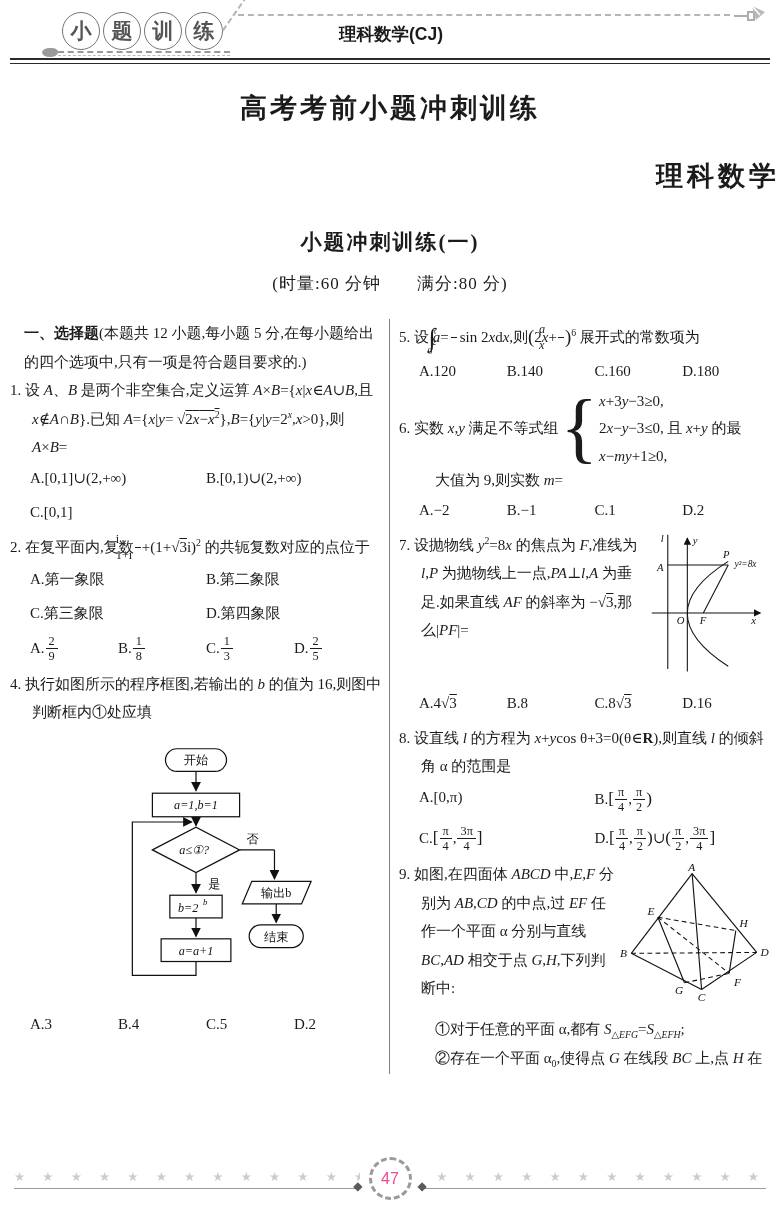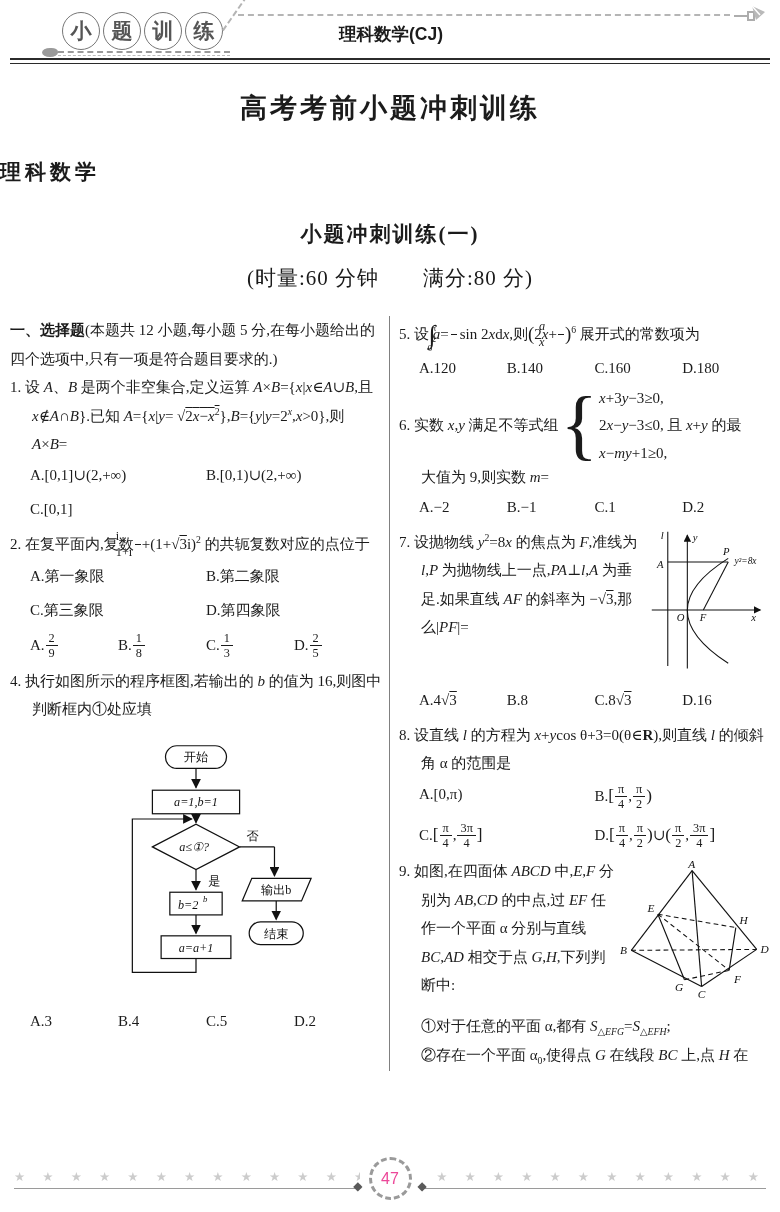--- a/index.html
+++ b/index.html
@@ -20,34 +20,34 @@
   .pen-tip{position:absolute;left:42px;top:48px;width:16px;height:9px;background:#9a9a9a;border-radius:50% 40% 50% 50%;}
   .hdash{position:absolute;left:238px;top:14px;width:492px;border-top:2px dashed #b5b5b5;}
   .hslant{position:absolute;left:222px;top:30px;width:42px;border-top:2px dashed #b5b5b5;transform:rotate(-55deg);transform-origin:left top;}
   .subject{position:absolute;left:2px;right:0;top:22px;text-align:center;font-weight:bold;font-size:17.5px;
            font-family:"Liberation Sans","DejaVu Sans",sans-serif;}
   .pen-icon{position:absolute;right:14px;top:2px;color:#adadad;}
   .rule{margin:0 10px;height:3px;border-top:2.5px solid #2b2b2b;border-bottom:1.2px solid #2b2b2b;}
 
   
   .t-main{margin:26px 0 0;text-align:center;font-size:27px;font-weight:bold;letter-spacing:3px;}
-  .t-sub{margin:32px 0 0;text-align:left;font-size:21px;font-weight:bold;letter-spacing:4px;}
+  .t-sub{margin:32px 0 0;text-align:right;font-size:27px;font-weight:bold;letter-spacing:4px;}
   .t-sec{margin:34px 0 0;text-align:center;font-size:21px;font-weight:bold;letter-spacing:2px;}
-  .t-meta{margin:16px 0 16px;text-align:center;font-size:21px;letter-spacing:1px;}
+  .t-meta{margin:16px 0 16px;text-align:center;font-size:17px;letter-spacing:1px;}
   .fields{margin:28px 0 0;display:flex;justify-content:center;gap:62px;font-size:16px;}
   .blank{display:inline-block;width:92px;border-bottom:1.2px solid #222;height:15px;vertical-align:baseline;}
 
   
   .cols{display:flex;margin:24px 10px 0;align-items:stretch;}
   .colL{width:372px;padding-right:7px;}
   .vdiv{width:1px;background:#808080;}
   .colR{flex:1;padding-left:9px;}
   .col{font-size:15px;line-height:1.9;}
   .stem{margin:0;padding-left:22px;text-indent:-22px;}
-  .stem.nolead{padding-left:0;text-indent:0;}
+  .stem.nolead{padding-left:0;text-indent:0;margin-left:14px;}
   .orow{display:flex;padding-left:20px;margin:2px 0 6px;}
   .orow .opt{flex:0 0 auto;}
   .c2 .opt{width:50%;}
   .c4 .opt{width:25%;}
 
   
   .fr{display:inline-flex;flex-direction:column;align-items:center;vertical-align:middle;
       line-height:1.15;font-size:0.82em;margin:0 1px;position:relative;top:-1px;}
   .fr .n{border-bottom:1px solid #1b1b1b;padding:0 3px;}
   .fr .d{padding:0 2px;}

